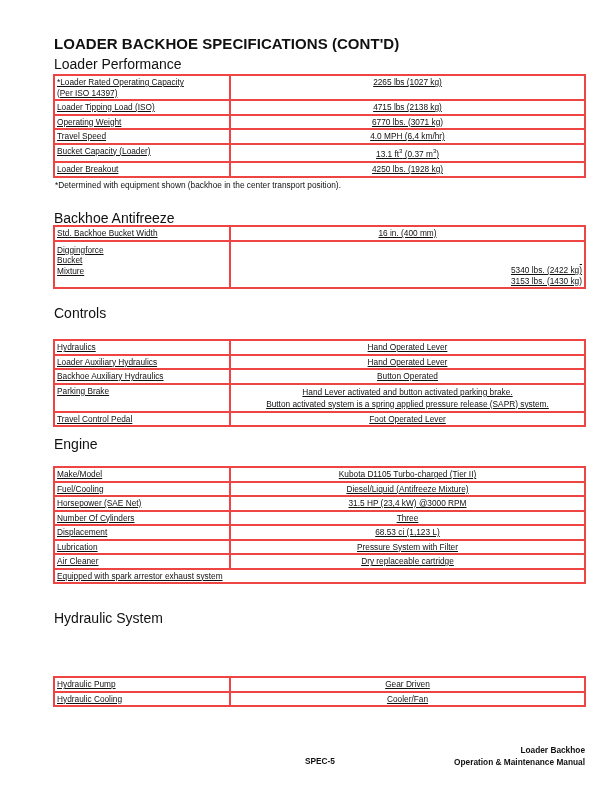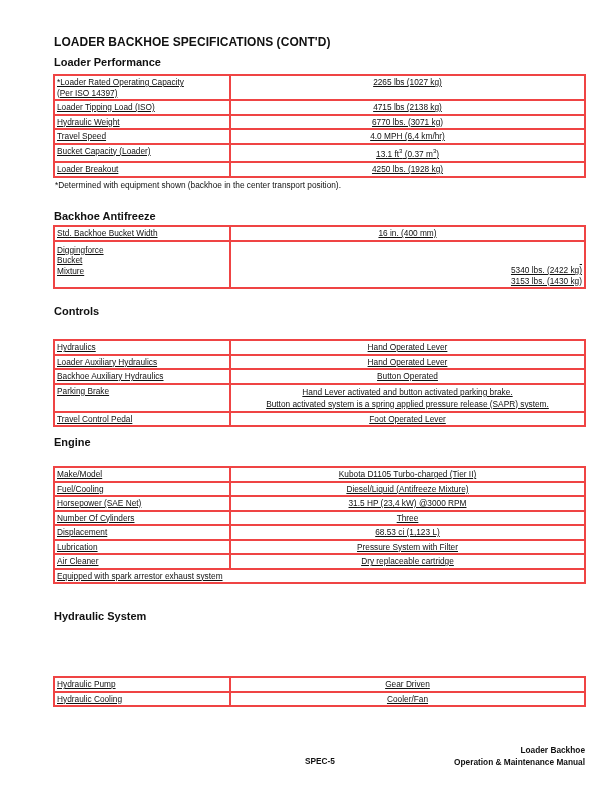--- a/index.html
+++ b/index.html
@@ -1,22 +1,22 @@
 <!DOCTYPE html>
 <html><head>
 <meta charset="utf-8">
 <style>
   html, body { margin: 0; padding: 0; background: #ffffff; }
   body {
     width: 612px; height: 792px; position: relative; overflow: hidden;
     font-family: "Liberation Sans", sans-serif; color: #111;
   }
   .abs { position: absolute; }
-  .title { left: 54px; top: 35px; font-size: 12px; font-weight: bold; letter-spacing: 0.05px; }
-  .section { left: 54px; font-size: 11px; font-weight: bold; }
+  .title { left: 54px; top: 35px; font-size: 15px; font-weight: bold; letter-spacing: 0.05px; }
+  .section { left: 54px; font-size: 14px; font-weight: normal; }
   table.spec {
     position: absolute; left: 53px; width: 533px;
     border-collapse: collapse; font-size: 8.3px; line-height: 10.5px;
   }
   table.spec td {
     border: 2px solid #ef4444; padding: 1px 2px 1px 2px; vertical-align: top; text-decoration: underline;
   }
   table.spec td.lbl { width: 170px; text-align: left; }
   table.spec td.val { text-align: center; }
   table.spec td.val.mid { vertical-align: middle; }
@@ -40,21 +40,21 @@
       <span class="line">*Loader Rated Operating Capacity</span>
       <span class="line">(Per ISO 14397)</span>
     </td>
     <td class="val">2265 lbs (1027 kg)</td>
   </tr>
   <tr>
     <td class="lbl">Loader Tipping Load (ISO)</td>
     <td class="val">4715 lbs (2138 kg)</td>
   </tr>
   <tr>
-    <td class="lbl">Hydraulic Weight</td>
+    <td class="lbl">Operating Weight</td>
     <td class="val">6770 lbs. (3071 kg)</td>
   </tr>
   <tr>
     <td class="lbl">Travel Speed</td>
     <td class="val">4.0 MPH (6,4 km/hr)</td>
   </tr>
   <tr>
     <td class="lbl" style="padding-bottom:5px;">Bucket Capacity (Loader)</td>
     <td class="val mid" style="padding-top:4px;">
       <span>13.1 ft</span><sup>3</sup><span> (0.37 m</span><sup>3</sup><span>)</span>

